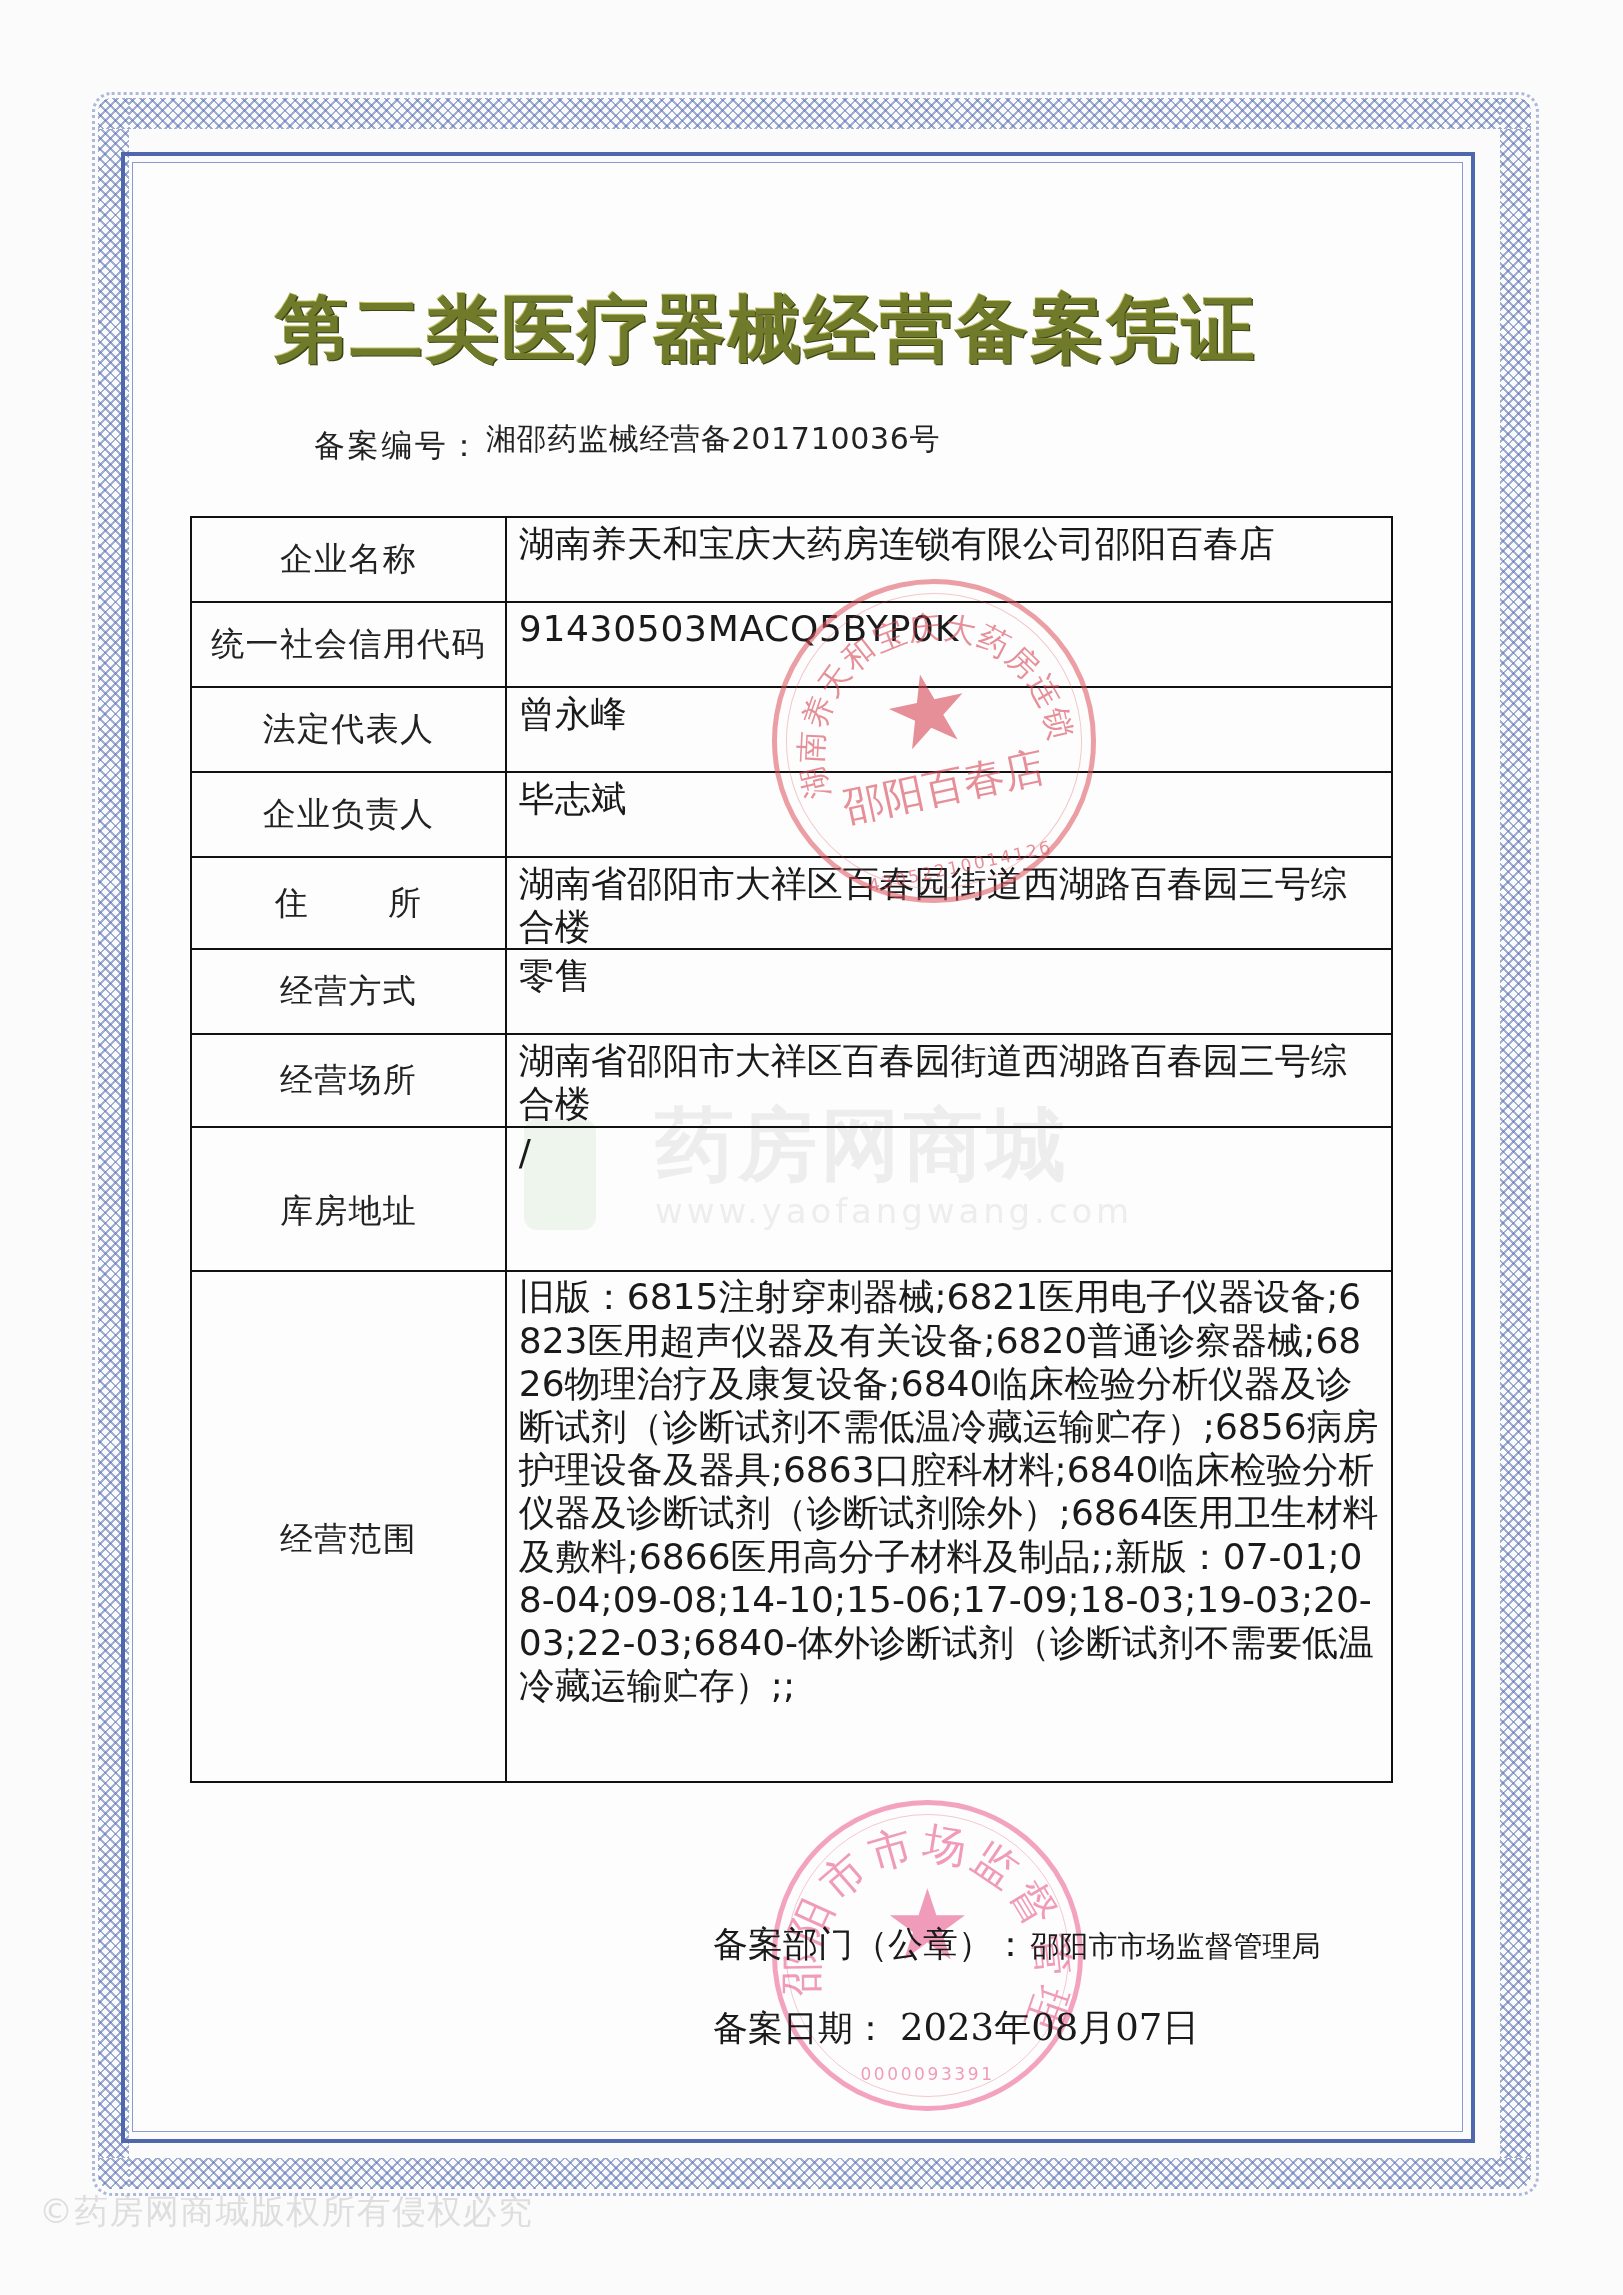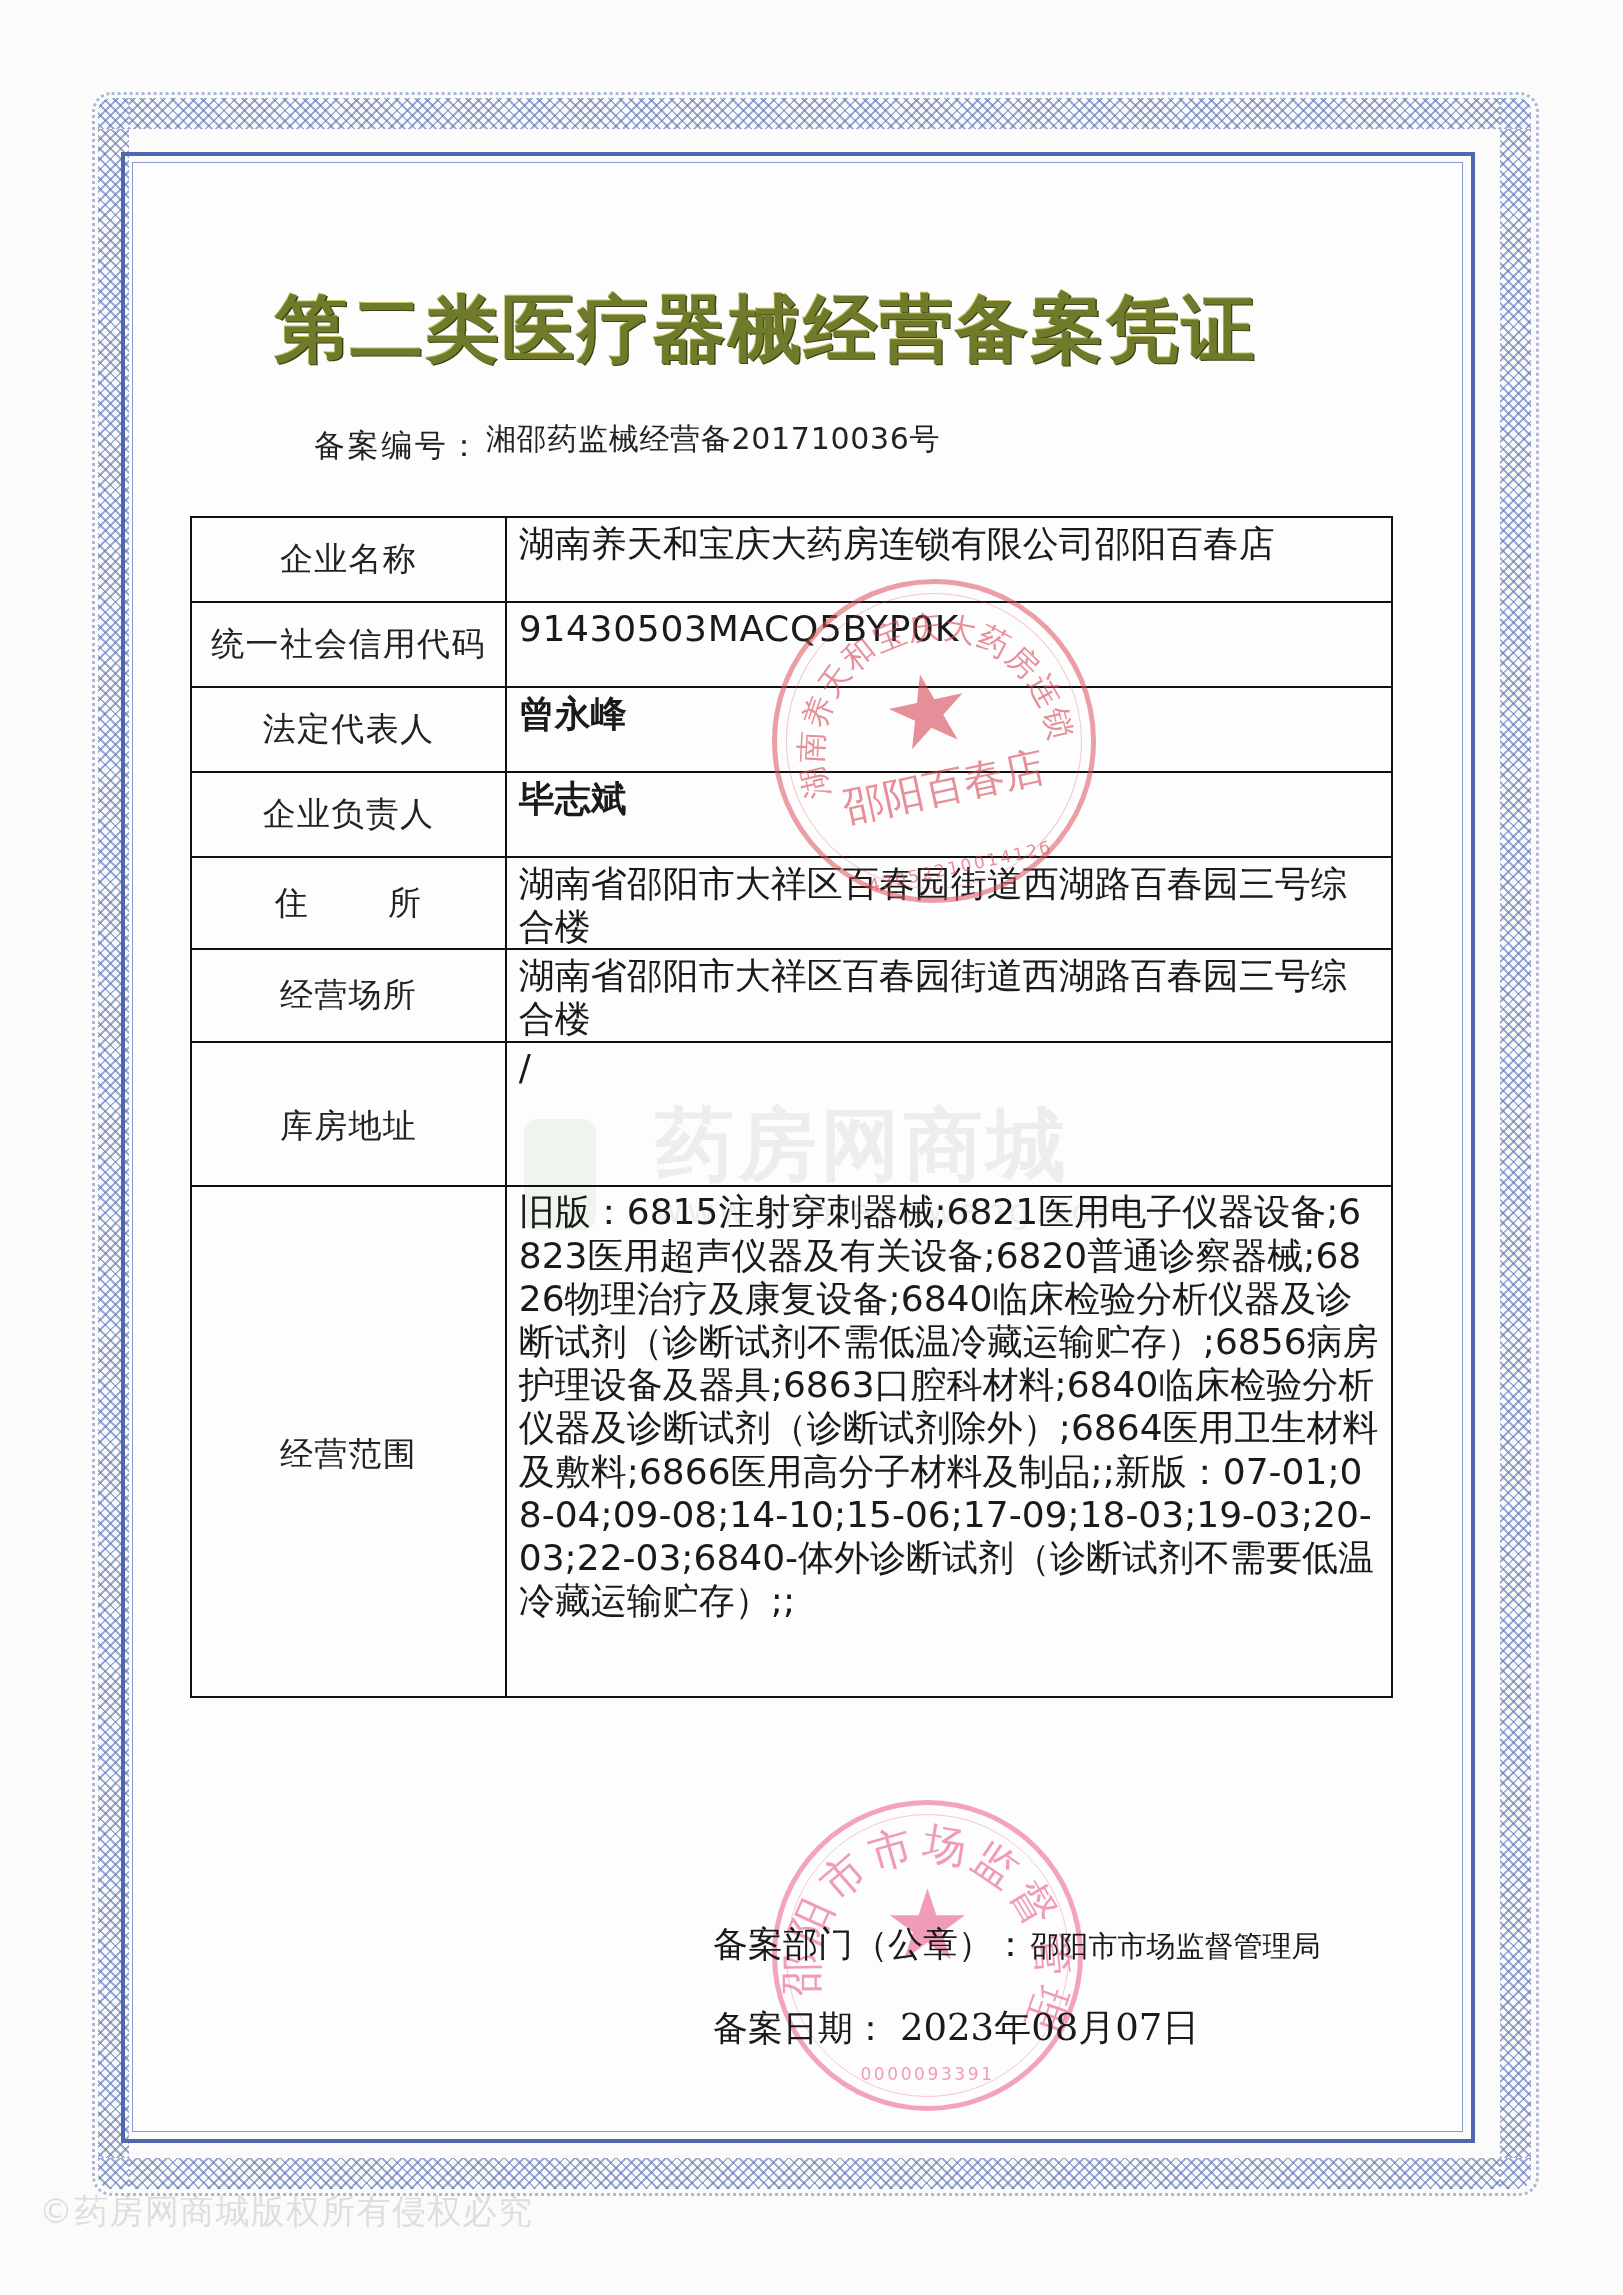--- a/index.html
+++ b/index.html
@@ -61,21 +61,21 @@
   }
   table.info td.label {
     width: 313px; text-align: center; vertical-align: middle;
     font-family: "DejaVu Sans", sans-serif; font-size: 33px; color: #222; letter-spacing: 1.3px;
   }
   table.info td.value {
     font-family: "DejaVu Sans", sans-serif; font-size: 36px; color: #1a1a1a;
     padding: 3.9px 9.2px 0 11.8px; line-height: 1.2;
   }
   td.value.mono { font-family: "DejaVu Serif", serif; font-size: 33px; letter-spacing: 0.7px; }
-  td.value.big { font-size: 35px; font-weight: bold; }
+  td.value.big { font-size: 35px; }
   td.label.spread span { display: inline-block; }
   td.label.spread .gap { width: 79px; }
   td.label.top { vertical-align: top; padding-top: 26px; }
   td.value.scope {
     font-family: "DejaVu Sans", sans-serif; font-size: 29px; line-height: 44px; padding-top: 9.2px;
     letter-spacing: 0px; word-break: break-all;
   }
 
   .seal {
     position: absolute; border-radius: 50%;
@@ -161,20 +161,24 @@
   </tr>
   <tr style="height:85px;">
     <td class="label">企业负责人</td>
     <td class="value big">毕志斌</td>
   </tr>
   <tr style="height:85px;">
     <td class="label spread">
       <span>住</span><span class="gap"></span><span>所</span>
     </td>
     <td class="value">湖南省邵阳市大祥区百春园街道西湖路百春园三号综合楼</td>
+  </tr>
+  <tr style="height:85px;">
+    <td class="label">经营方式</td>
+    <td class="value">零售</td>
   </tr>
   <tr style="height:85px;">
     <td class="label">经营场所</td>
     <td class="value">湖南省邵阳市大祥区百春园街道西湖路百春园三号综合楼</td>
   </tr>
   <tr style="height:144px;">
     <td class="label top">库房地址</td>
     <td class="value">/</td>
   </tr>
   <tr style="height:511px;">

